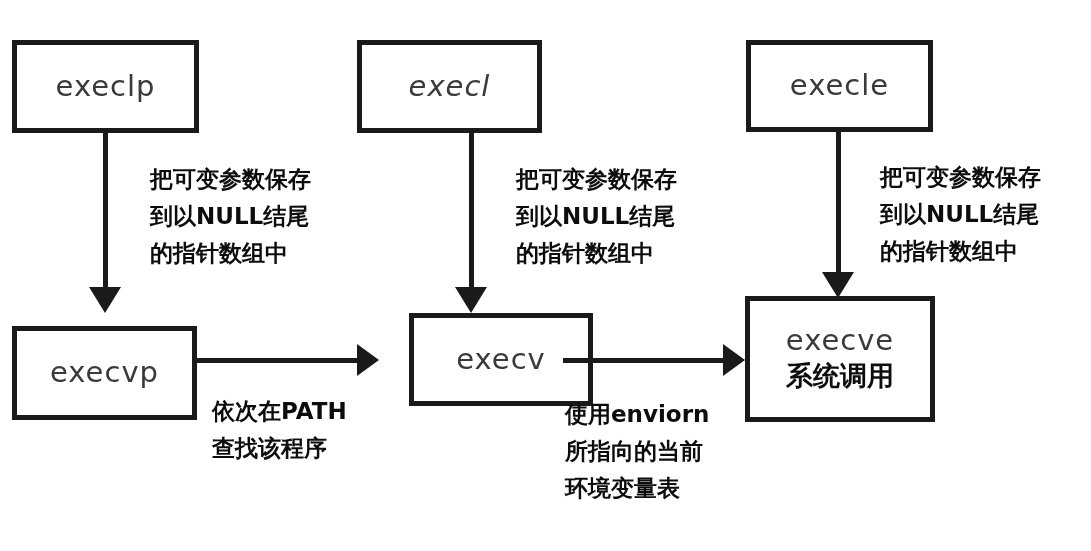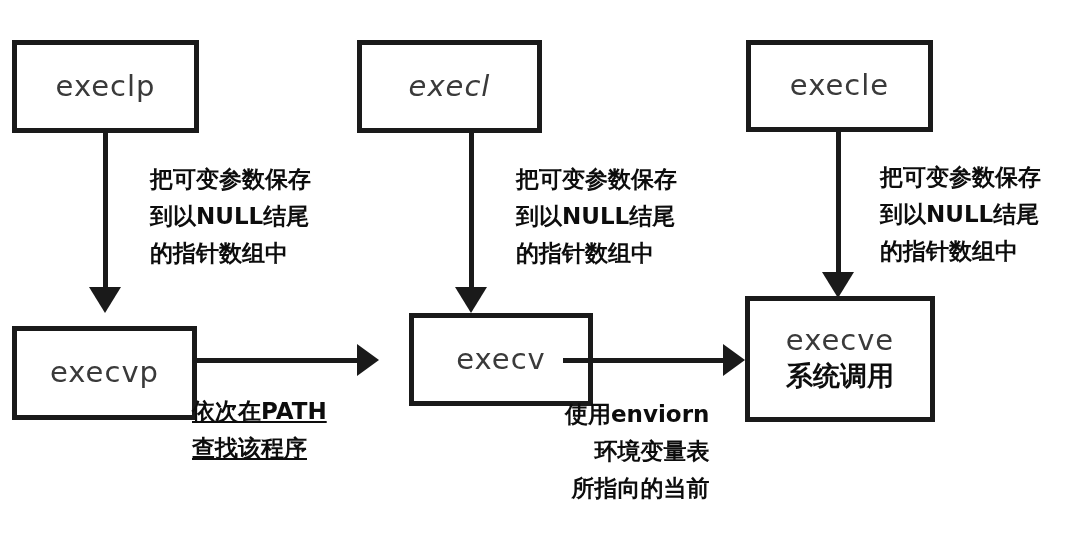--- a/index.html
+++ b/index.html
@@ -120,23 +120,23 @@
     <div>把可变参数保存</div>
     <div>到以NULL结尾</div>
     <div>的指针数组中</div>
   </div>
   <div class="note" style="left:880px;top:143px;">
     <div>把可变参数保存</div>
     <div>到以NULL结尾</div>
     <div>的指针数组中</div>
   </div>
 
-  <div class="note" style="left:192px;top:377px;text-decoration:underline;">
+  <div class="note" style="left:212px;top:377px;">
     <div>依次在PATH</div>
     <div>查找该程序</div>
   </div>
-  <div class="note" style="left:565px;top:380px;text-align:right;">
+  <div class="note" style="left:565px;top:380px;">
     <div>使用enviorn</div>
+    <div>所指向的当前</div>
     <div>环境变量表</div>
-    <div>所指向的当前</div>
   </div>
 
 </div>
 
 </body></html>

